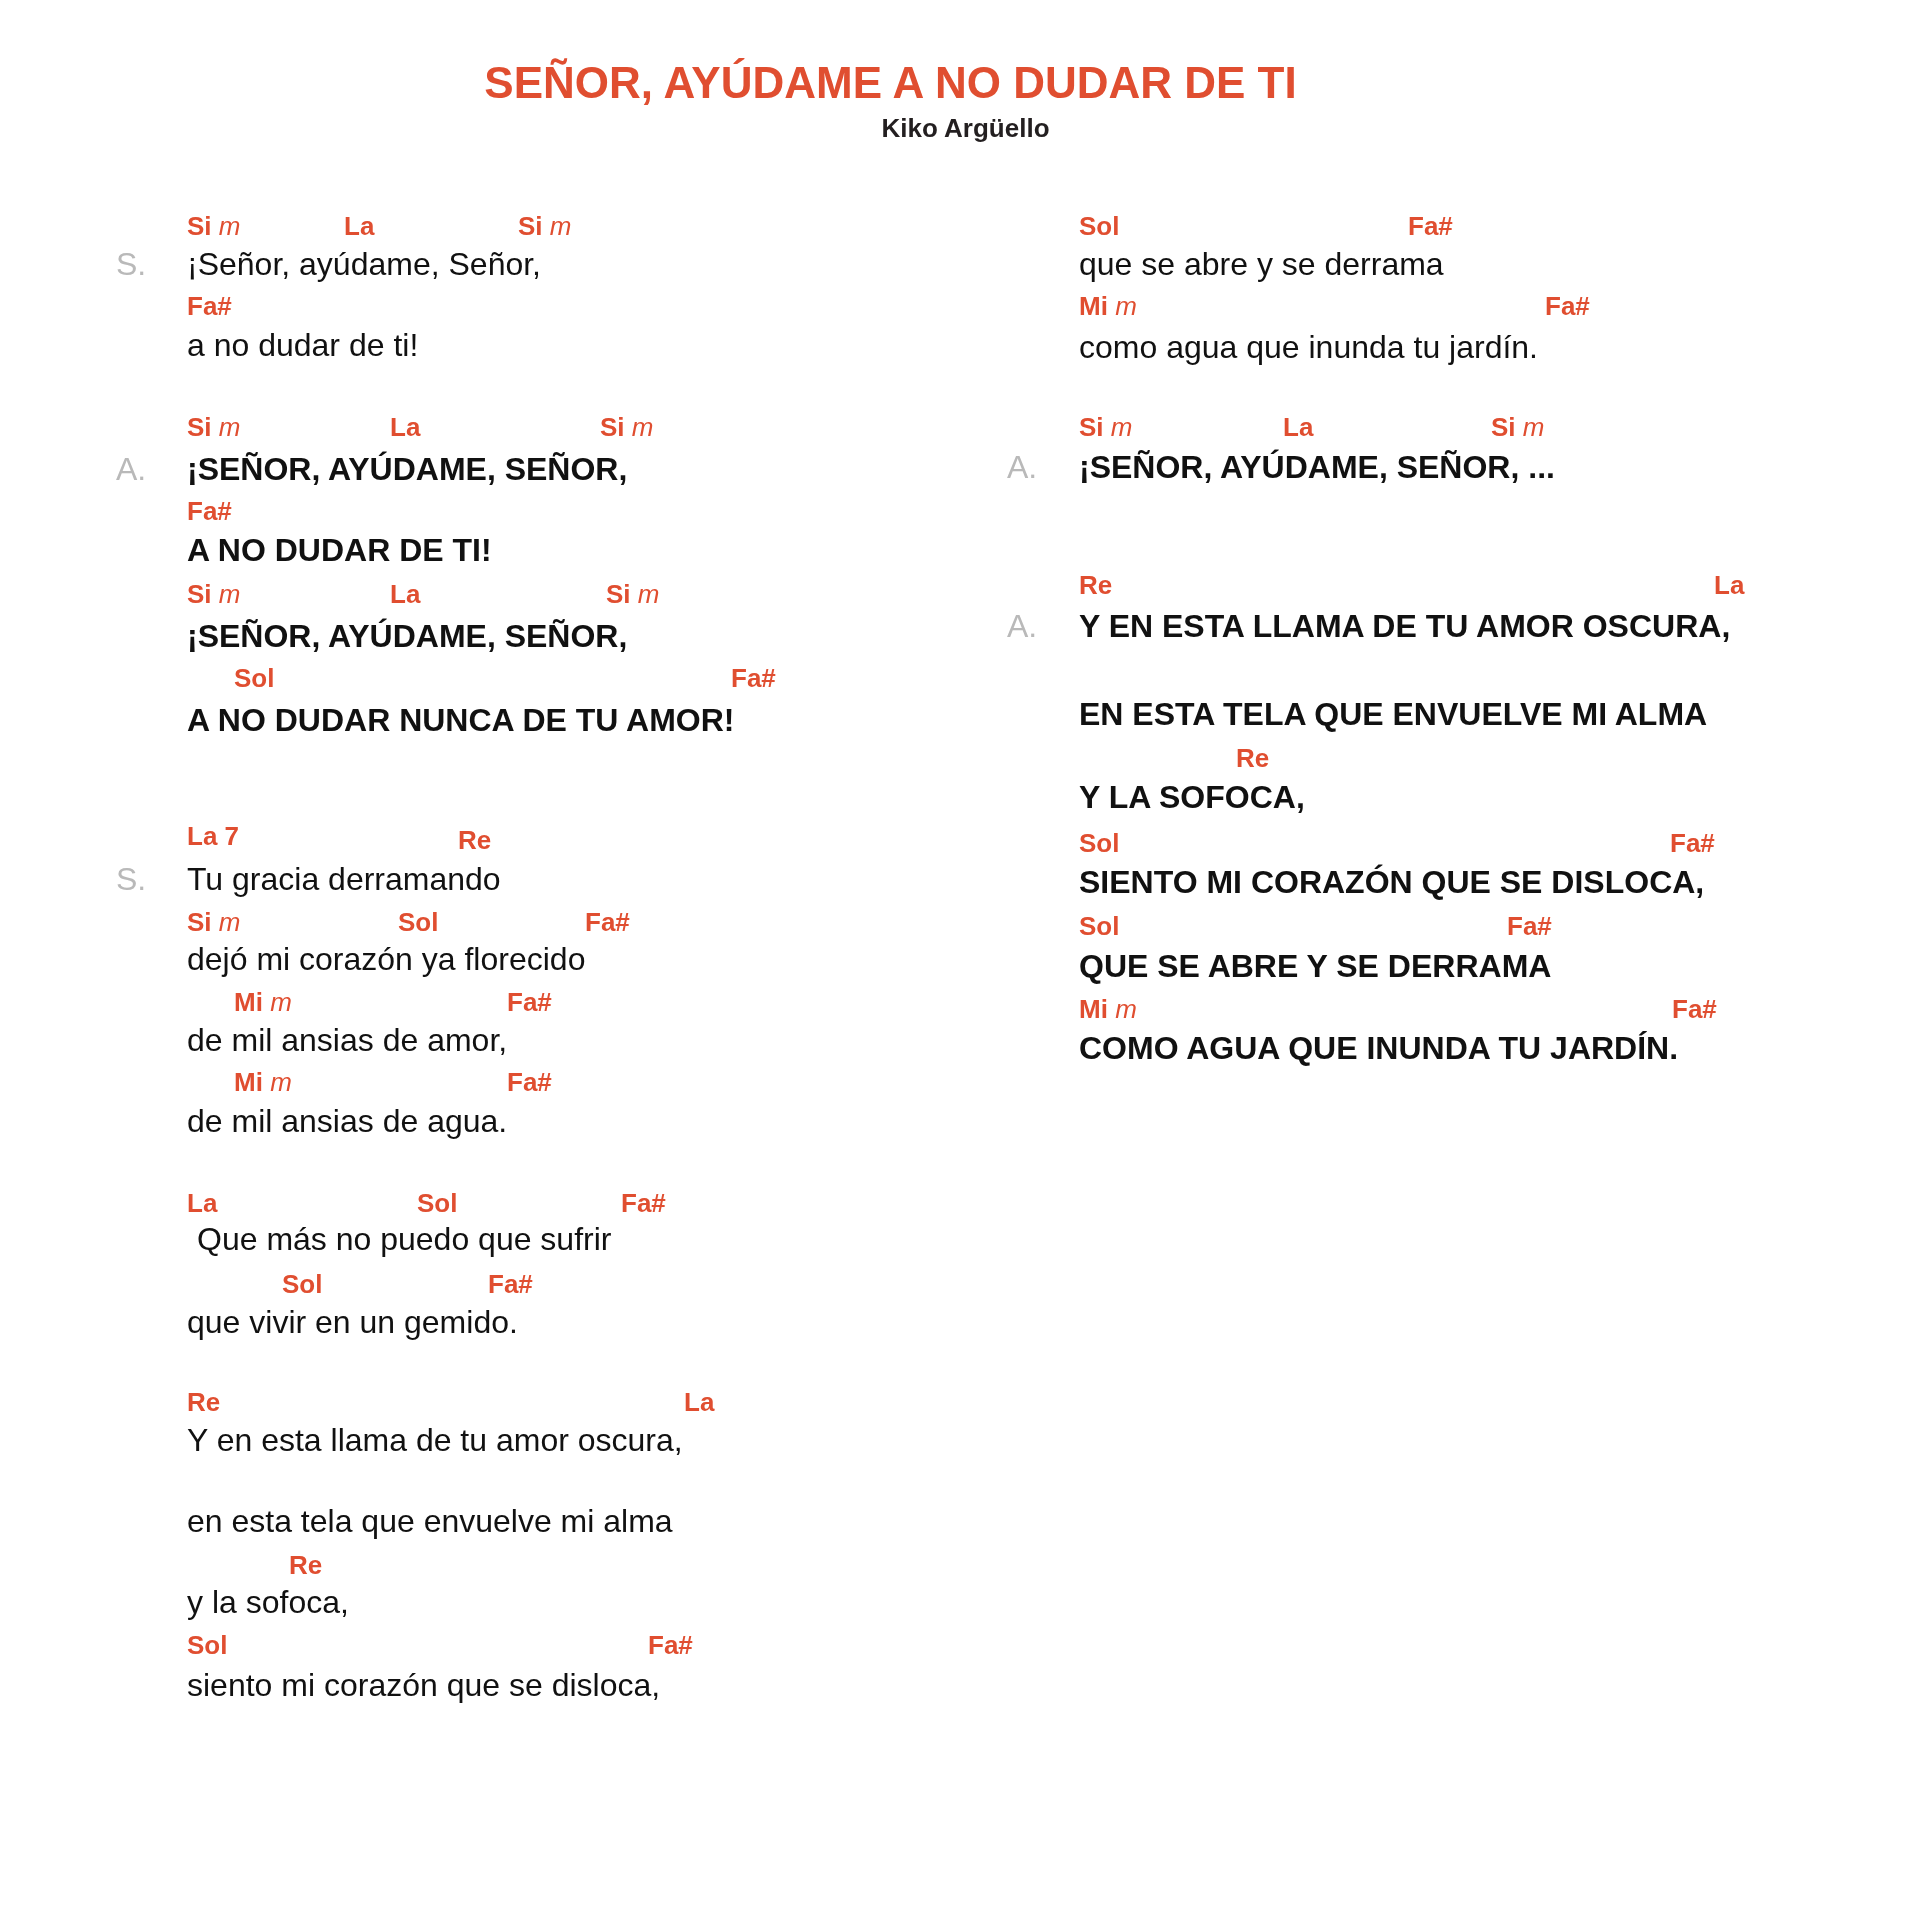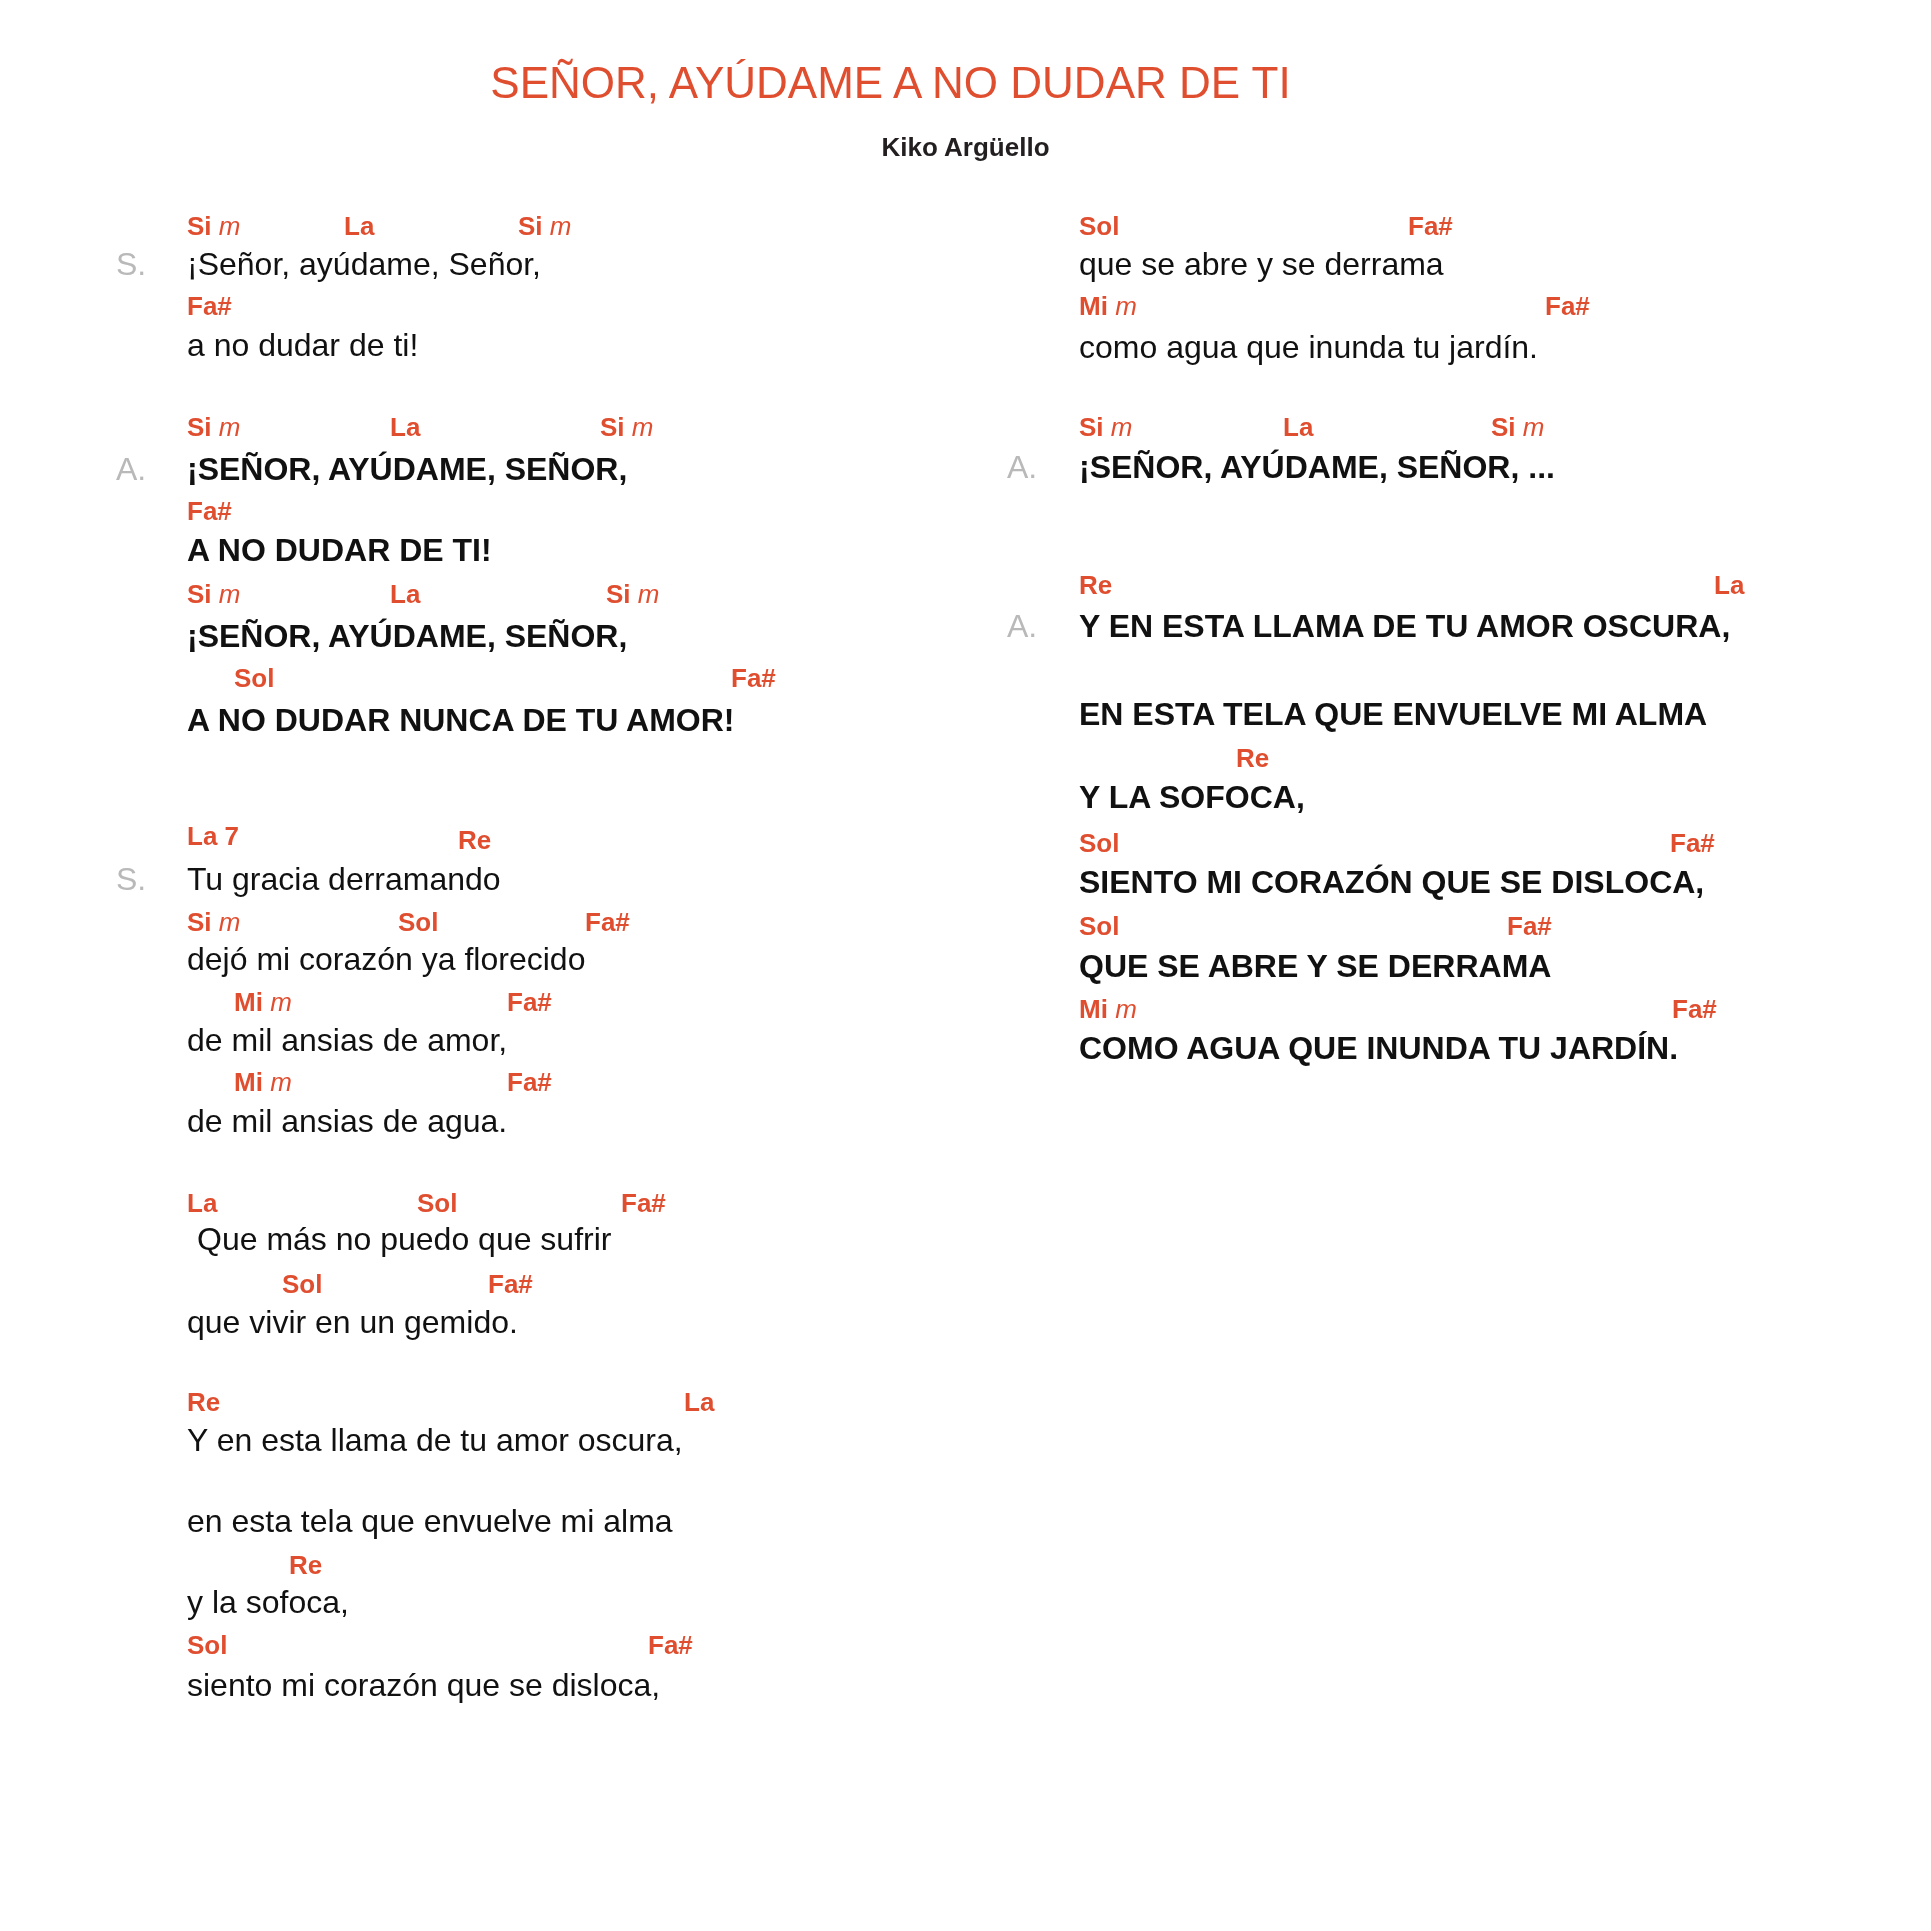--- a/index.html
+++ b/index.html
@@ -1,22 +1,22 @@
 <!DOCTYPE html>
 <html style="font-size:14px"><head>
 <meta charset="utf-8">
 <style>
   html, body { margin:0; padding:0; background:#ffffff; }
   body { width:1931px; height:1931px; position:relative; overflow:hidden;
          font-family:"Liberation Sans", "DejaVu Sans", sans-serif; }
   .title { position:absolute; left:0; width:1781px; top:83px; transform:translateY(-50%);
-           text-align:center; font-weight:normal; font-size:44px; color:#e04e30;
+           text-align:center; font-weight:bold; font-size:44px; color:#e04e30;
            letter-spacing:0px; transform-origin:center; }
   .author { position:absolute; left:0; width:1931px; top:128px; transform:translateY(-50%);
-            text-align:center; font-weight:bold; font-size:26px; color:#231f20;margin-top:19px; }
+            text-align:center; font-weight:bold; font-size:26px; color:#231f20; }
   .el { position:absolute; white-space:nowrap; transform:translateY(-50%); line-height:1; }
   .chord { color:#e04e30; font-size:26px; font-weight:bold; }
   .chord .m { font-style:italic; font-weight:normal; }
   .lyric { color:#111111; font-size:32px; }
   .lyric.bold { font-weight:bold; }
   .label { color:#b9b9b9; font-size:32px; }
 </style>
 </head>
 <body>
 

